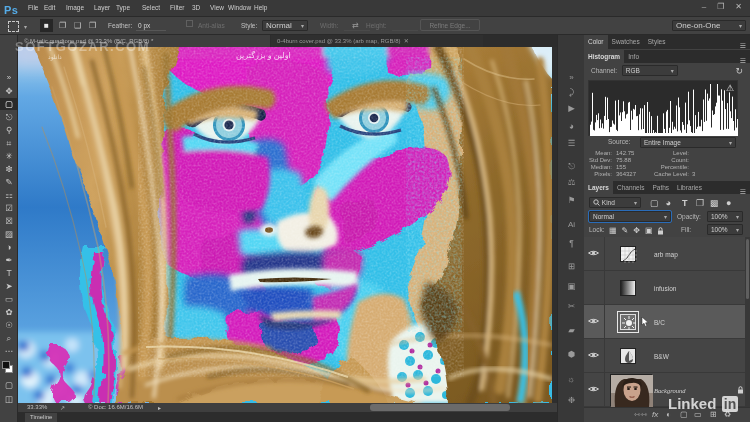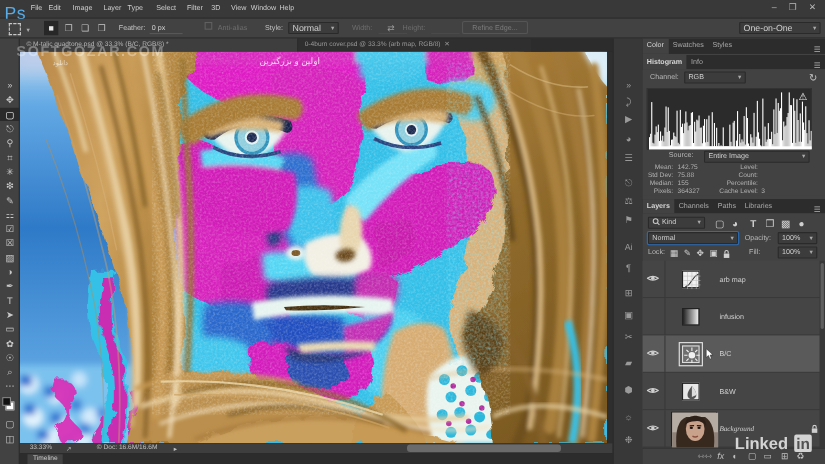--- a/index.html
+++ b/index.html
@@ -1,19 +1,19 @@
 <!DOCTYPE html>
 <html><head><meta charset="utf-8">
 <style>
 *{margin:0;padding:0;box-sizing:border-box}
 html,body{width:750px;height:422px;overflow:hidden;background:#262626;font-family:"Liberation Sans",sans-serif}
 #app{position:relative;width:750px;height:422px;background:#262626;color:#d8d8d8}
 
 #menubar{position:absolute;left:0;top:0;width:750px;height:17px;background:#393939;border-bottom:1px solid #2a2a2a;font-size:6.5px;color:#cfcfcf}
-#menubar .ps{position:absolute;left:4px;top:4px;color:#55ace8;font-size:16px;font-weight:normal;letter-spacing:0.5px}
+#menubar .ps{position:absolute;left:4px;top:4px;color:#55ace8;font-size:11px;font-weight:bold;letter-spacing:0.5px}
 #winbtn{position:absolute;right:8px;top:2px;color:#bbb;font-size:8px}
 #winbtn span{margin-left:11px}
 
 #optbar{position:absolute;left:0;top:17px;width:750px;height:18px;background:#424242;border-bottom:1px solid #2a2a2a;font-size:6.5px;color:#c4c4c4}
 
 #tools{position:absolute;left:0;top:35px;width:18px;height:387px;background:#424242;border-right:1px solid #2a2a2a}
 #tools .t{position:absolute;left:0;width:18px;height:12px;text-align:center;font-size:9px;color:#c9c9c9;line-height:12px}
 
 #tabbar{position:absolute;left:18px;top:35px;width:539px;height:12px;background:#2c2c2c;font-size:6px;color:#b5b5b5}
 .dtab{position:absolute;top:0;height:12px;line-height:12px;padding:0 6px;background:#3e3e3e;white-space:nowrap;overflow:hidden}

